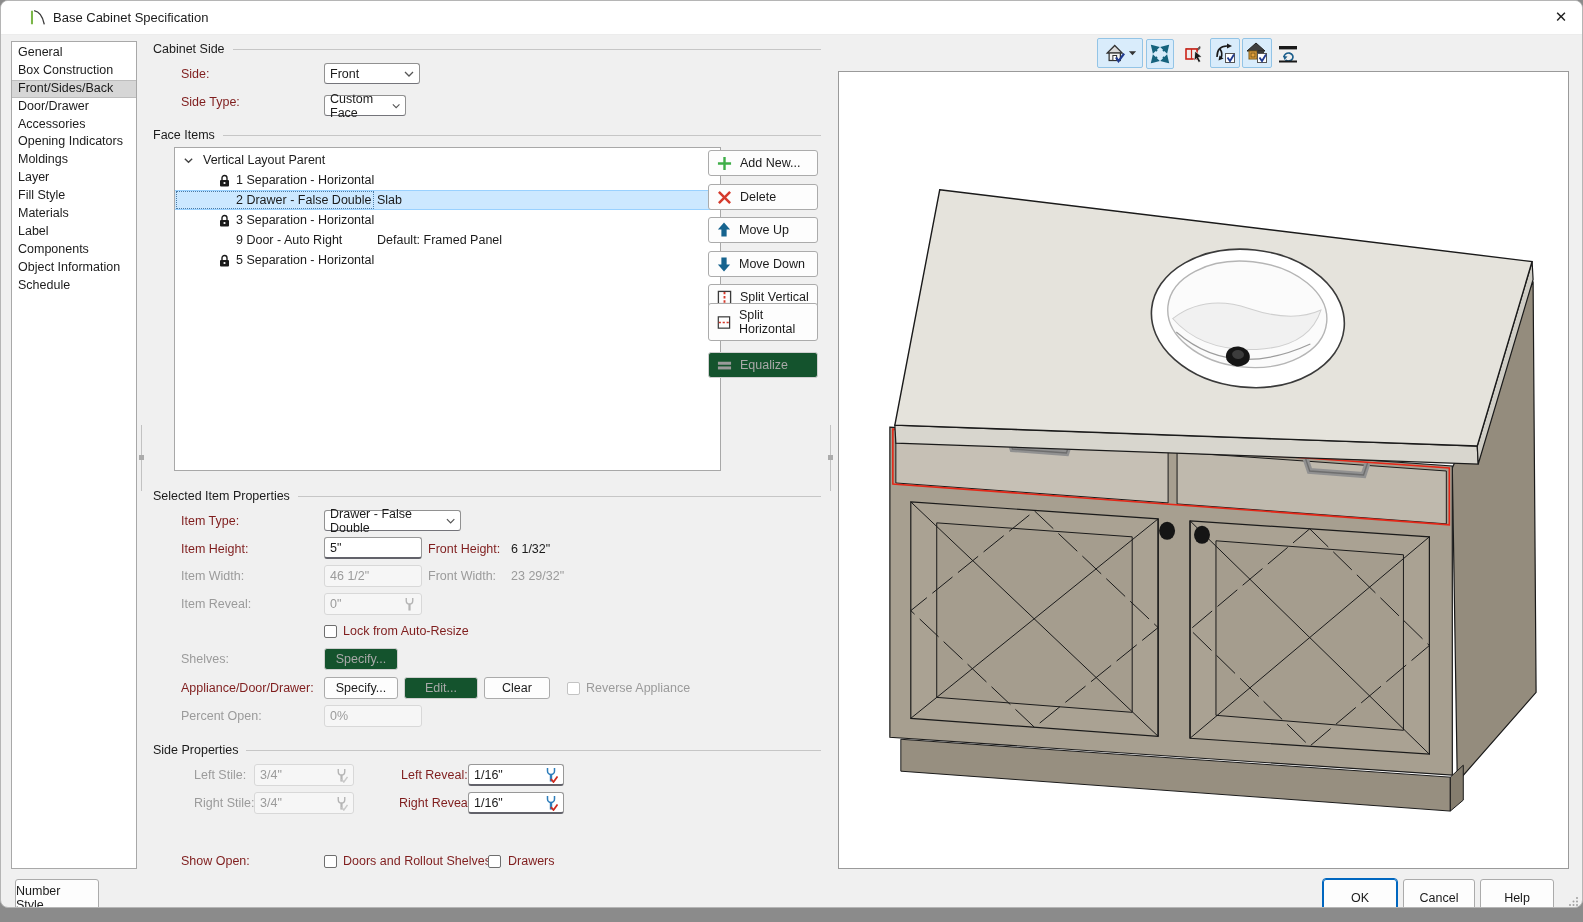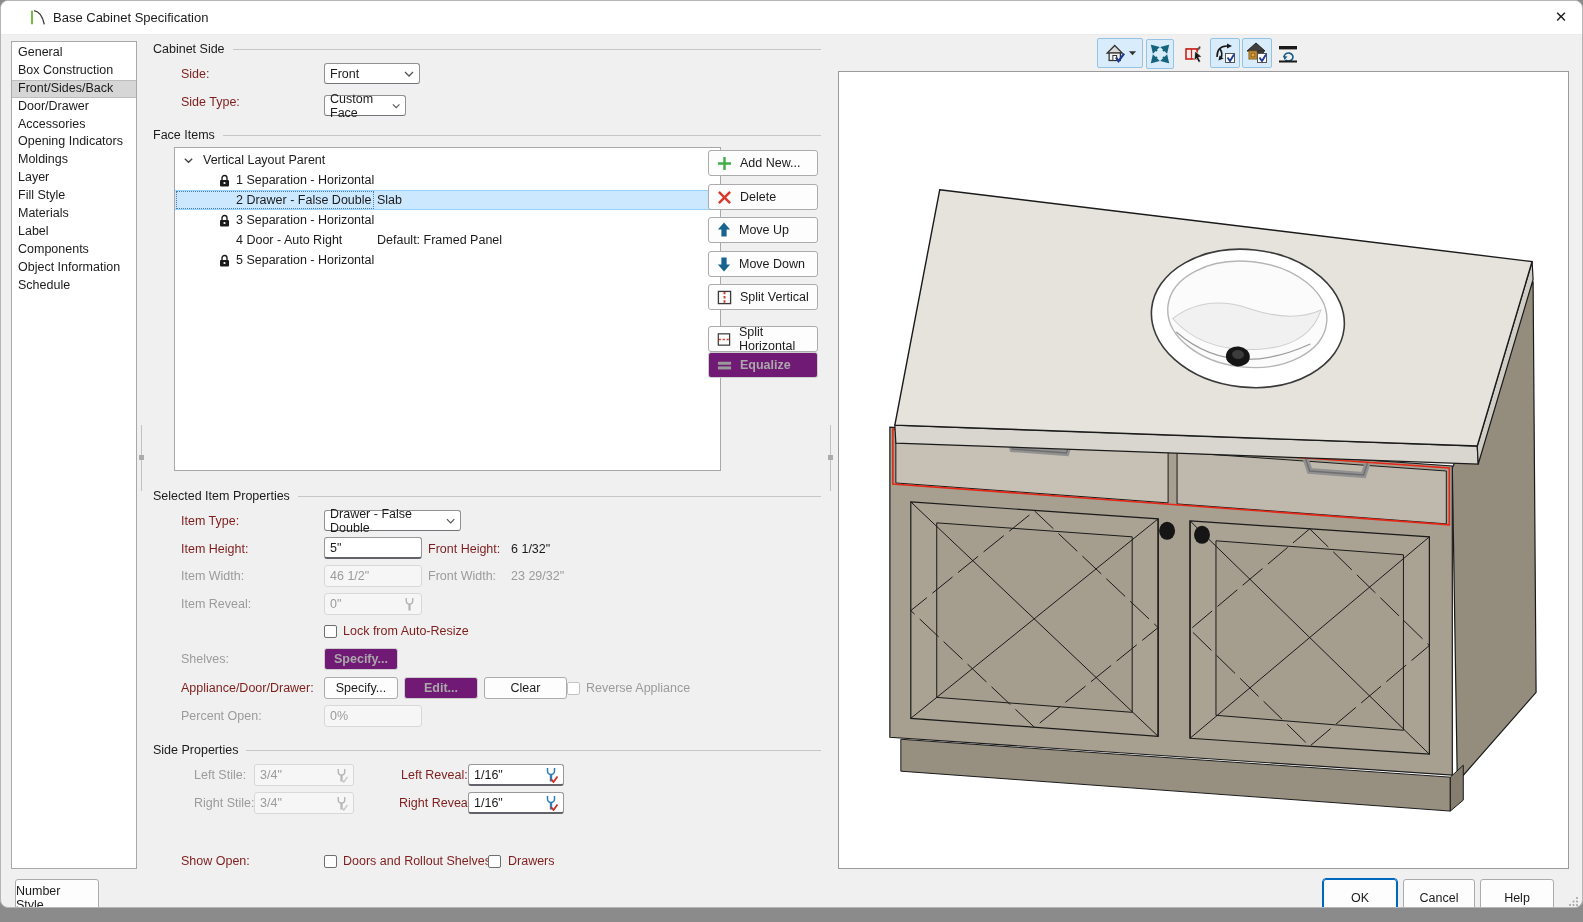--- a/index.html
+++ b/index.html
@@ -23,21 +23,21 @@
   .val{font-size:12.5px;color:#1b1b1b;white-space:nowrap;}
   .val.dis{color:#9b9b9b;}
   .select{background:#fff;border:1px solid #919191;border-bottom-color:#74747a;border-radius:3px;height:21px;
           box-sizing:border-box;display:flex;align-items:center;padding:0 5px;font-size:12.5px;color:#1b1b1b;}
   .select .sp{flex:1;}
   .input{background:#fff;border:1px solid #989898;border-bottom:2px solid #62626a;border-radius:3px;height:22px;
          box-sizing:border-box;display:flex;align-items:center;padding:0 5px;font-size:12.5px;color:#1b1b1b;}
   .input.dis{background:#f6f6f6;border:1px solid #d8d8d8;color:#9b9b9b;}
   .btn{background:#fdfdfd;border:1px solid #ababab;border-radius:3px;box-sizing:border-box;display:flex;
        align-items:center;justify-content:center;font-size:12.5px;color:#1b1b1b;}
-  .btn.dis{color:#a9a9a9;border-color:#cfcfcf;background:#701a75;font-weight:bold;}
+  .btn.dis{color:#a9a9a9;border-color:#cfcfcf;background:#14532d;}
   .btn.focused{outline:1px solid #0067c0;outline-offset:0px;border-color:#0067c0;}
   .facebtn{justify-content:flex-start;padding-left:8px;gap:8px;}
   .cb{width:13px;height:13px;border:1px solid #6e6e6e;border-radius:2px;background:#fff;box-sizing:border-box;display:inline-block;}
   .cb.dis{border-color:#c3c3c3;}
   .tree{left:153px;top:146px;width:547px;height:324px;background:#fff;border:1px solid #a8a8a8;box-sizing:border-box;margin-left:20px;}
   .trow{height:20px;display:flex;align-items:center;font-size:12.5px;color:#1b1b1b;position:relative;}
   .trow.sel{background:#cce8ff;border-top:1px solid #99d1ff;border-bottom:1px solid #99d1ff;height:18px;}
   .trow .c2{position:absolute;left:202px;}
   .focusbox{position:absolute;left:1px;top:0;bottom:0;width:196px;border:1px dotted #4a7ba6;}
   .splitter{width:1px;background:#c2c2c2;height:66px;}
@@ -134,21 +134,21 @@
     </div>
     <div class="trow">
       <svg style="margin-left:44px" width="11" height="13" viewBox="0 0 11 13">
         <path d="M3,6 V4 a2.5,2.5 0 0 1 5,0 V6" fill="none" stroke="#1a1a1a" stroke-width="1.4"></path>
         <rect x="1" y="6" width="9" height="6.5" rx="1" fill="#1a1a1a"></rect>
           <circle cx="5.5" cy="9" r="1.1" fill="#fff"></circle>
       </svg>
       <span style="margin-left:6px">3 Separation - Horizontal</span>
     </div>
     <div class="trow">
-      <span style="margin-left:61px">4 Door - Auto Right</span>
+      <span style="margin-left:61px">9 Door - Auto Right</span>
       <span class="c2">Default: Framed Panel</span>
     </div>
     <div class="trow">
       <svg style="margin-left:44px" width="11" height="13" viewBox="0 0 11 13">
         <path d="M3,6 V4 a2.5,2.5 0 0 1 5,0 V6" fill="none" stroke="#1a1a1a" stroke-width="1.4"></path>
         <rect x="1" y="6" width="9" height="6.5" rx="1" fill="#1a1a1a"></rect>
           <circle cx="5.5" cy="9" r="1.1" fill="#fff"></circle>
       </svg>
       <span style="margin-left:6px">5 Separation - Horizontal</span>
     </div>
@@ -180,21 +180,21 @@
       </svg>
     <span>Move Down</span>
   </div>
   <div class="abs btn facebtn" style="left:707px;top:283px;width:110px;height:26px">
     <svg width="15" height="15" viewBox="0 0 16 16">
         <rect x="1.5" y="1.5" width="13" height="13" fill="none" stroke="#3a3a3a" stroke-width="1.4"></rect>
         <line x1="8" y1="2" x2="8" y2="14" stroke="#d5382a" stroke-width="2" stroke-dasharray="2.5,2"></line>
       </svg>
     <span>Split Vertical</span>
   </div>
-  <div class="abs btn facebtn" style="left:707px;top:325px;width:110px;height:26px">
+  <div class="abs btn facebtn" style="left:707px;top:302px;width:110px;height:38px">
     <svg width="15" height="15" viewBox="0 0 16 16">
         <rect x="1.5" y="1.5" width="13" height="13" fill="none" stroke="#3a3a3a" stroke-width="1.4"></rect>
         <line x1="2" y1="8" x2="14" y2="8" stroke="#d5382a" stroke-width="2" stroke-dasharray="2.5,2"></line>
       </svg>
     <span>Split Horizontal</span>
   </div>
   <div class="abs btn facebtn dis" style="left:707px;top:351px;width:110px;height:26px">
     <svg width="15" height="15" viewBox="0 0 16 16">
         <rect x="1" y="4" width="14" height="3.2" fill="#9a9a9a"></rect>
         <rect x="1" y="9" width="14" height="3.2" fill="#9a9a9a"></rect>
@@ -247,21 +247,21 @@
       <span>Specify...</span>
     </div>
 
   <div class="abs lbl" style="left:180px;top:680px">Appliance/Door/Drawer:</div>
   <div class="abs btn" style="left:323px;top:676px;width:74px;height:22px">
       <span>Specify...</span>
     </div>
   <div class="abs btn dis" style="left:403px;top:676px;width:74px;height:22px">
       <span>Edit...</span>
     </div>
-  <div class="abs btn" style="left:483px;top:676px;width:83px;height:22px">
+  <div class="abs btn" style="left:483px;top:676px;width:66px;height:22px">
       <span>Clear</span>
     </div>
   <span class="abs cb dis" style="left:566px;top:681px"></span>
   <div class="abs lbl dis" style="left:585px;top:680px">Reverse Appliance</div>
 
   <div class="abs lbl dis" style="left:180px;top:708px">Percent Open:</div>
   <div class="abs input dis" style="left:323px;top:704px;width:98px">
       <span>0%</span>
     </div>
 

